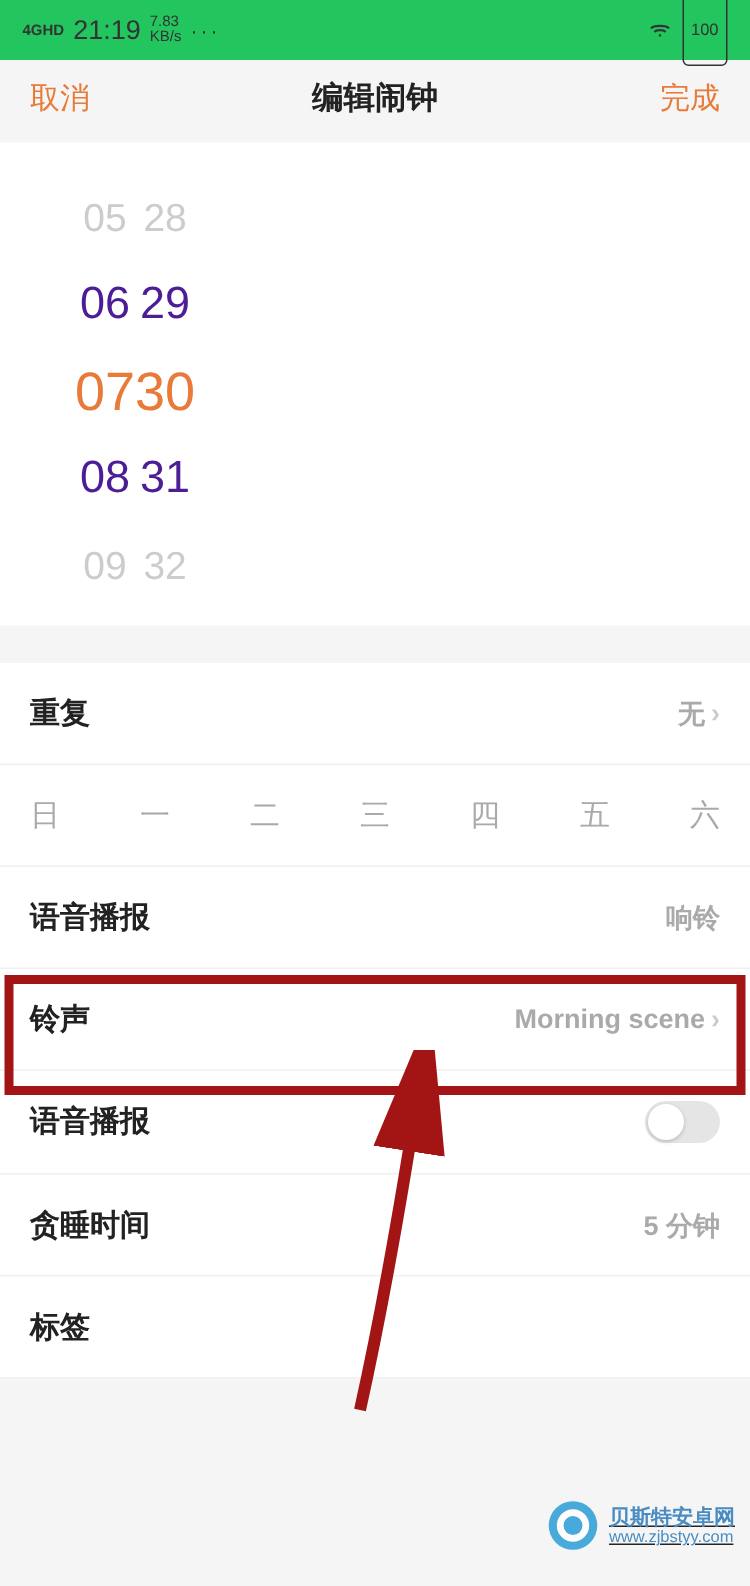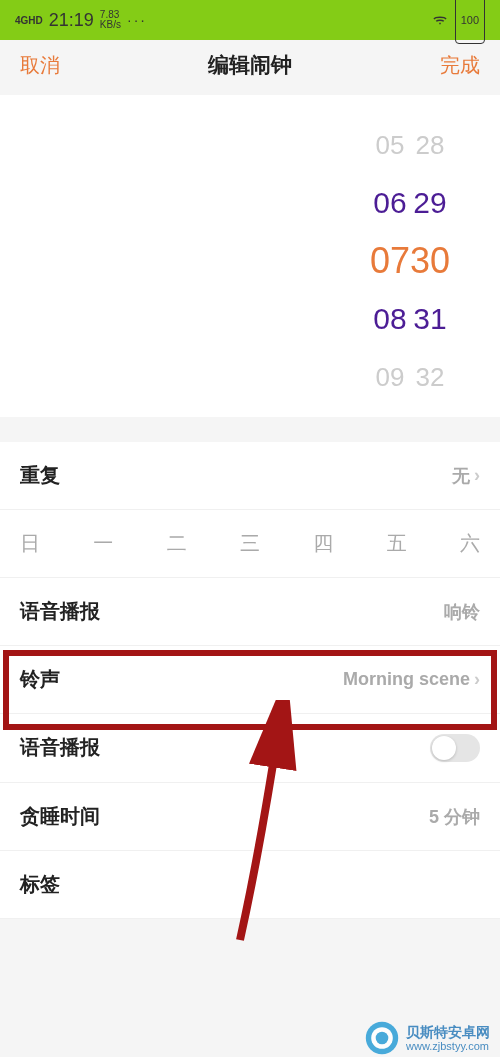--- a/index.html
+++ b/index.html
@@ -13,21 +13,21 @@
       height: 1057px;
       background: #f5f5f5;
       position: relative;
       overflow: hidden;
     }
     .status-bar {
       height: 40px;
       display: flex;
       align-items: center;
       padding: 0 15px;
-      background: #84cc16;
+      background: #22c55e;
       font-size: 13px;
       color: #333;
     }
     .status-left {
       display: flex;
       align-items: center;
       gap: 6px;
     }
     .status-net {
       font-size: 10px;
@@ -80,21 +80,21 @@
       font-weight: 600;
       color: #222;
     }
     .picker-section {
       background: #fff;
       padding: 30px 0 20px;
       margin-top: 5px;
     }
     .picker {
       display: flex;
-      justify-content: flex-end;
+      justify-content: flex-start;
       padding: 0 50px;
     }
     .picker-col {
       display: flex;
       flex-direction: column;
       align-items: center;
       gap: 18px;
     }
     .picker-item {
       font-size: 26px;
@@ -180,25 +180,26 @@
     .arrow-annotation {
       position: absolute;
       left: 210px;
       top: 700px;
       pointer-events: none;
       z-index: 11;
     }
     .watermark {
       position: absolute;
       right: 10px;
-      bottom: 1px;
+      bottom: 22px;
       display: flex;
       align-items: center;
       gap: 6px;
       opacity: 0.85;
+      text-decoration: underline;
     }
     .watermark-logo {
       width: 36px;
       height: 36px;
     }
     .watermark-text {
       font-size: 14px;
       color: #2a7ab8;
       font-weight: bold;
       line-height: 1.2;

